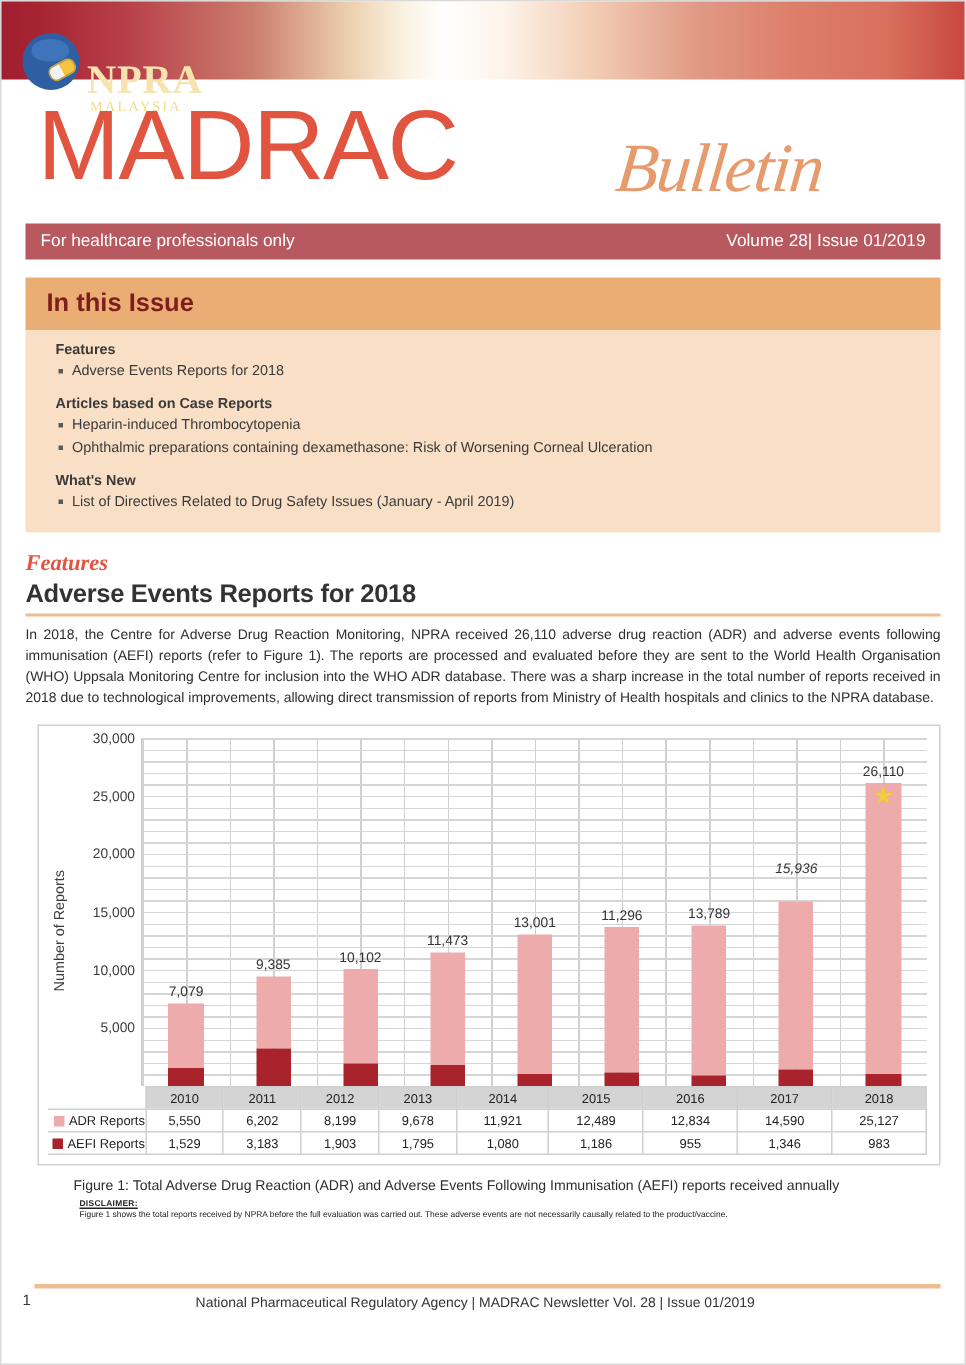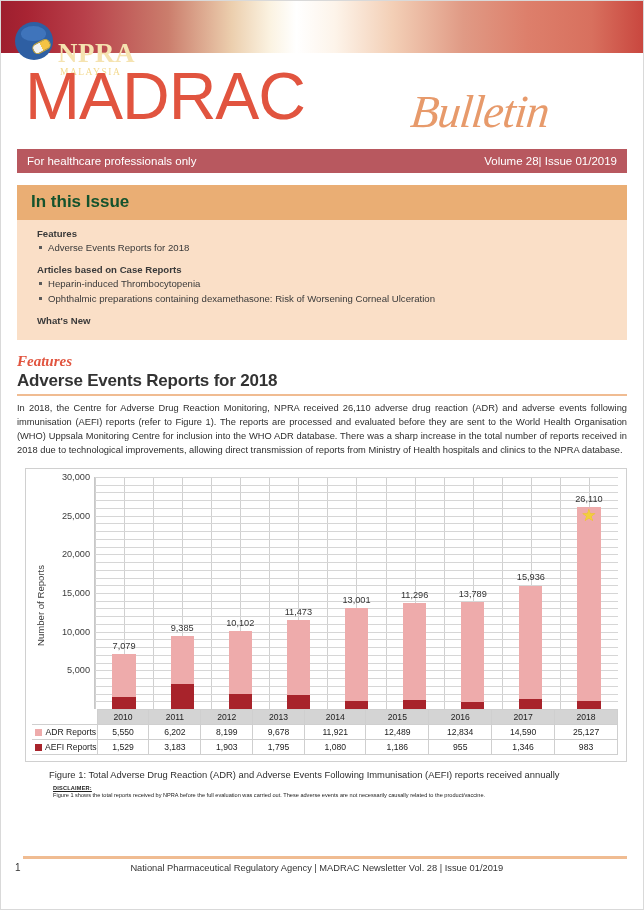--- a/index.html
+++ b/index.html
@@ -96,21 +96,21 @@
     justify-content: space-between;
     padding: 0 10px;
     color: #fff; font-size: 11.5px;
   }
 
   
   .issuebox { margin: 12px 16px 0 16px; }
   .issuebox-head {
     background: #eaae74;
     padding: 7px 14px 8px 14px;
-    font-size: 17px; font-weight: bold; color: #14532d;
+    font-size: 17px; font-weight: bold; color: #7f1d1d;
   }
   .issuebox-body {
     background: #fadfc7;
     padding: 8px 14px 12px 20px;
     font-size: 9.6px; color: #3a3a3a;
   }
   .sec-title { font-weight: bold; margin-bottom: 2px; font-size: 9.6px; }
   .sec-title.spaced { margin-top: 9px; }
   .bullets { list-style: none; }
   .bullets li {
@@ -194,21 +194,21 @@
   
   .dtable {
     margin-top: 0; width: 100%; border-collapse: collapse;
     font-size: 8.6px; color: #222;
   }
   .dtable td, .dtable th {
     border: 1px solid #cfcfcf; text-align: center;
     padding: 2px 0; font-weight: normal;
   }
   .dtable .rowhead {
-    text-align: center; padding-left: 3px; white-space: nowrap;
+    text-align: right; padding-left: 3px; white-space: nowrap;
     border-left: none;
   }
   .dtable thead td { background: #d4d4d4; font-weight: normal; }
   .dtable .blankhead { border: none; background: transparent; }
   .swatch {
     display: inline-block; width: 7px; height: 7px;
     margin-right: 3px; vertical-align: -1px;
   }
   .sw-adr { background: #eeabab; }
   .sw-aefi { background: #a8232b; }
@@ -275,20 +275,23 @@
         <li>Adverse Events Reports for 2018</li>
       </ul>
 
       <div class="sec-title spaced">Articles based on Case Reports</div>
       <ul class="bullets">
         <li>Heparin-induced Thrombocytopenia</li>
         <li>Ophthalmic preparations containing dexamethasone:  Risk of Worsening Corneal Ulceration</li>
       </ul>
 
       <div class="sec-title spaced">What's New</div>
+      <ul class="bullets">
+        <li>List of Directives Related to Drug Safety Issues (January - April 2019)</li>
+      </ul>
 
     </div>
   </div>
 
   <div class="features-wrap">
     <div class="features-kicker">Features</div>
     <div class="article-title">Adverse Events Reports for 2018</div>
     <div class="rule"></div>
     <div class="body-text">In 2018, the Centre for Adverse Drug Reaction Monitoring, NPRA received 26,110 adverse drug reaction (ADR) and adverse events following immunisation (AEFI) reports (refer to Figure 1). The reports are processed and evaluated before they are sent to the World Health Organisation (WHO) Uppsala Monitoring Centre for inclusion into the WHO ADR database. There was a sharp increase in the total number of reports received in 2018 due to technological improvements, allowing direct transmission of reports from Ministry of Health hospitals and clinics to the NPRA database.</div>
   </div>
@@ -337,21 +340,21 @@
           <div class="bar-label" style="left: 61.1111%; bottom: 108.753px;">11,296</div>
           <div class="bar-slot" style="left: 70%; width: 4.44444%; height: 106.635px;">
             <div class="seg-adr" style="height: 99.2496px;"></div>
             <div class="seg-aefi" style="height: 7.38533px;"></div>
           </div>
           <div class="bar-label" style="left: 72.2222%; bottom: 109.635px;">13,789</div>
           <div class="bar-slot" style="left: 81.1111%; width: 4.44444%; height: 123.238px;">
             <div class="seg-adr" style="height: 112.829px;"></div>
             <div class="seg-aefi" style="height: 10.4091px;"></div>
           </div>
-          <div class="bar-label" style="left: 83.3333%; bottom: 127px;">15,936</div>
+          <div class="bar-label" style="left: 83.3333%; bottom: 140px; font-style: italic;">15,936</div>
           <div class="bar-slot" style="left: 92.2222%; width: 4.44444%; height: 201.917px;">
             <div class="seg-adr" style="height: 194.315px;"></div>
             <div class="seg-aefi" style="height: 7.60187px;"></div>
           </div>
           <div class="bar-label" style="left: 94.4444%; bottom: 204.917px;">26,110</div>
           <div class="star" style="color: rgb(242, 205, 63); left: 94.4444%; bottom: 184.917px;">★</div>
         </div>
     </div>
     <table class="dtable">
       <thead>

